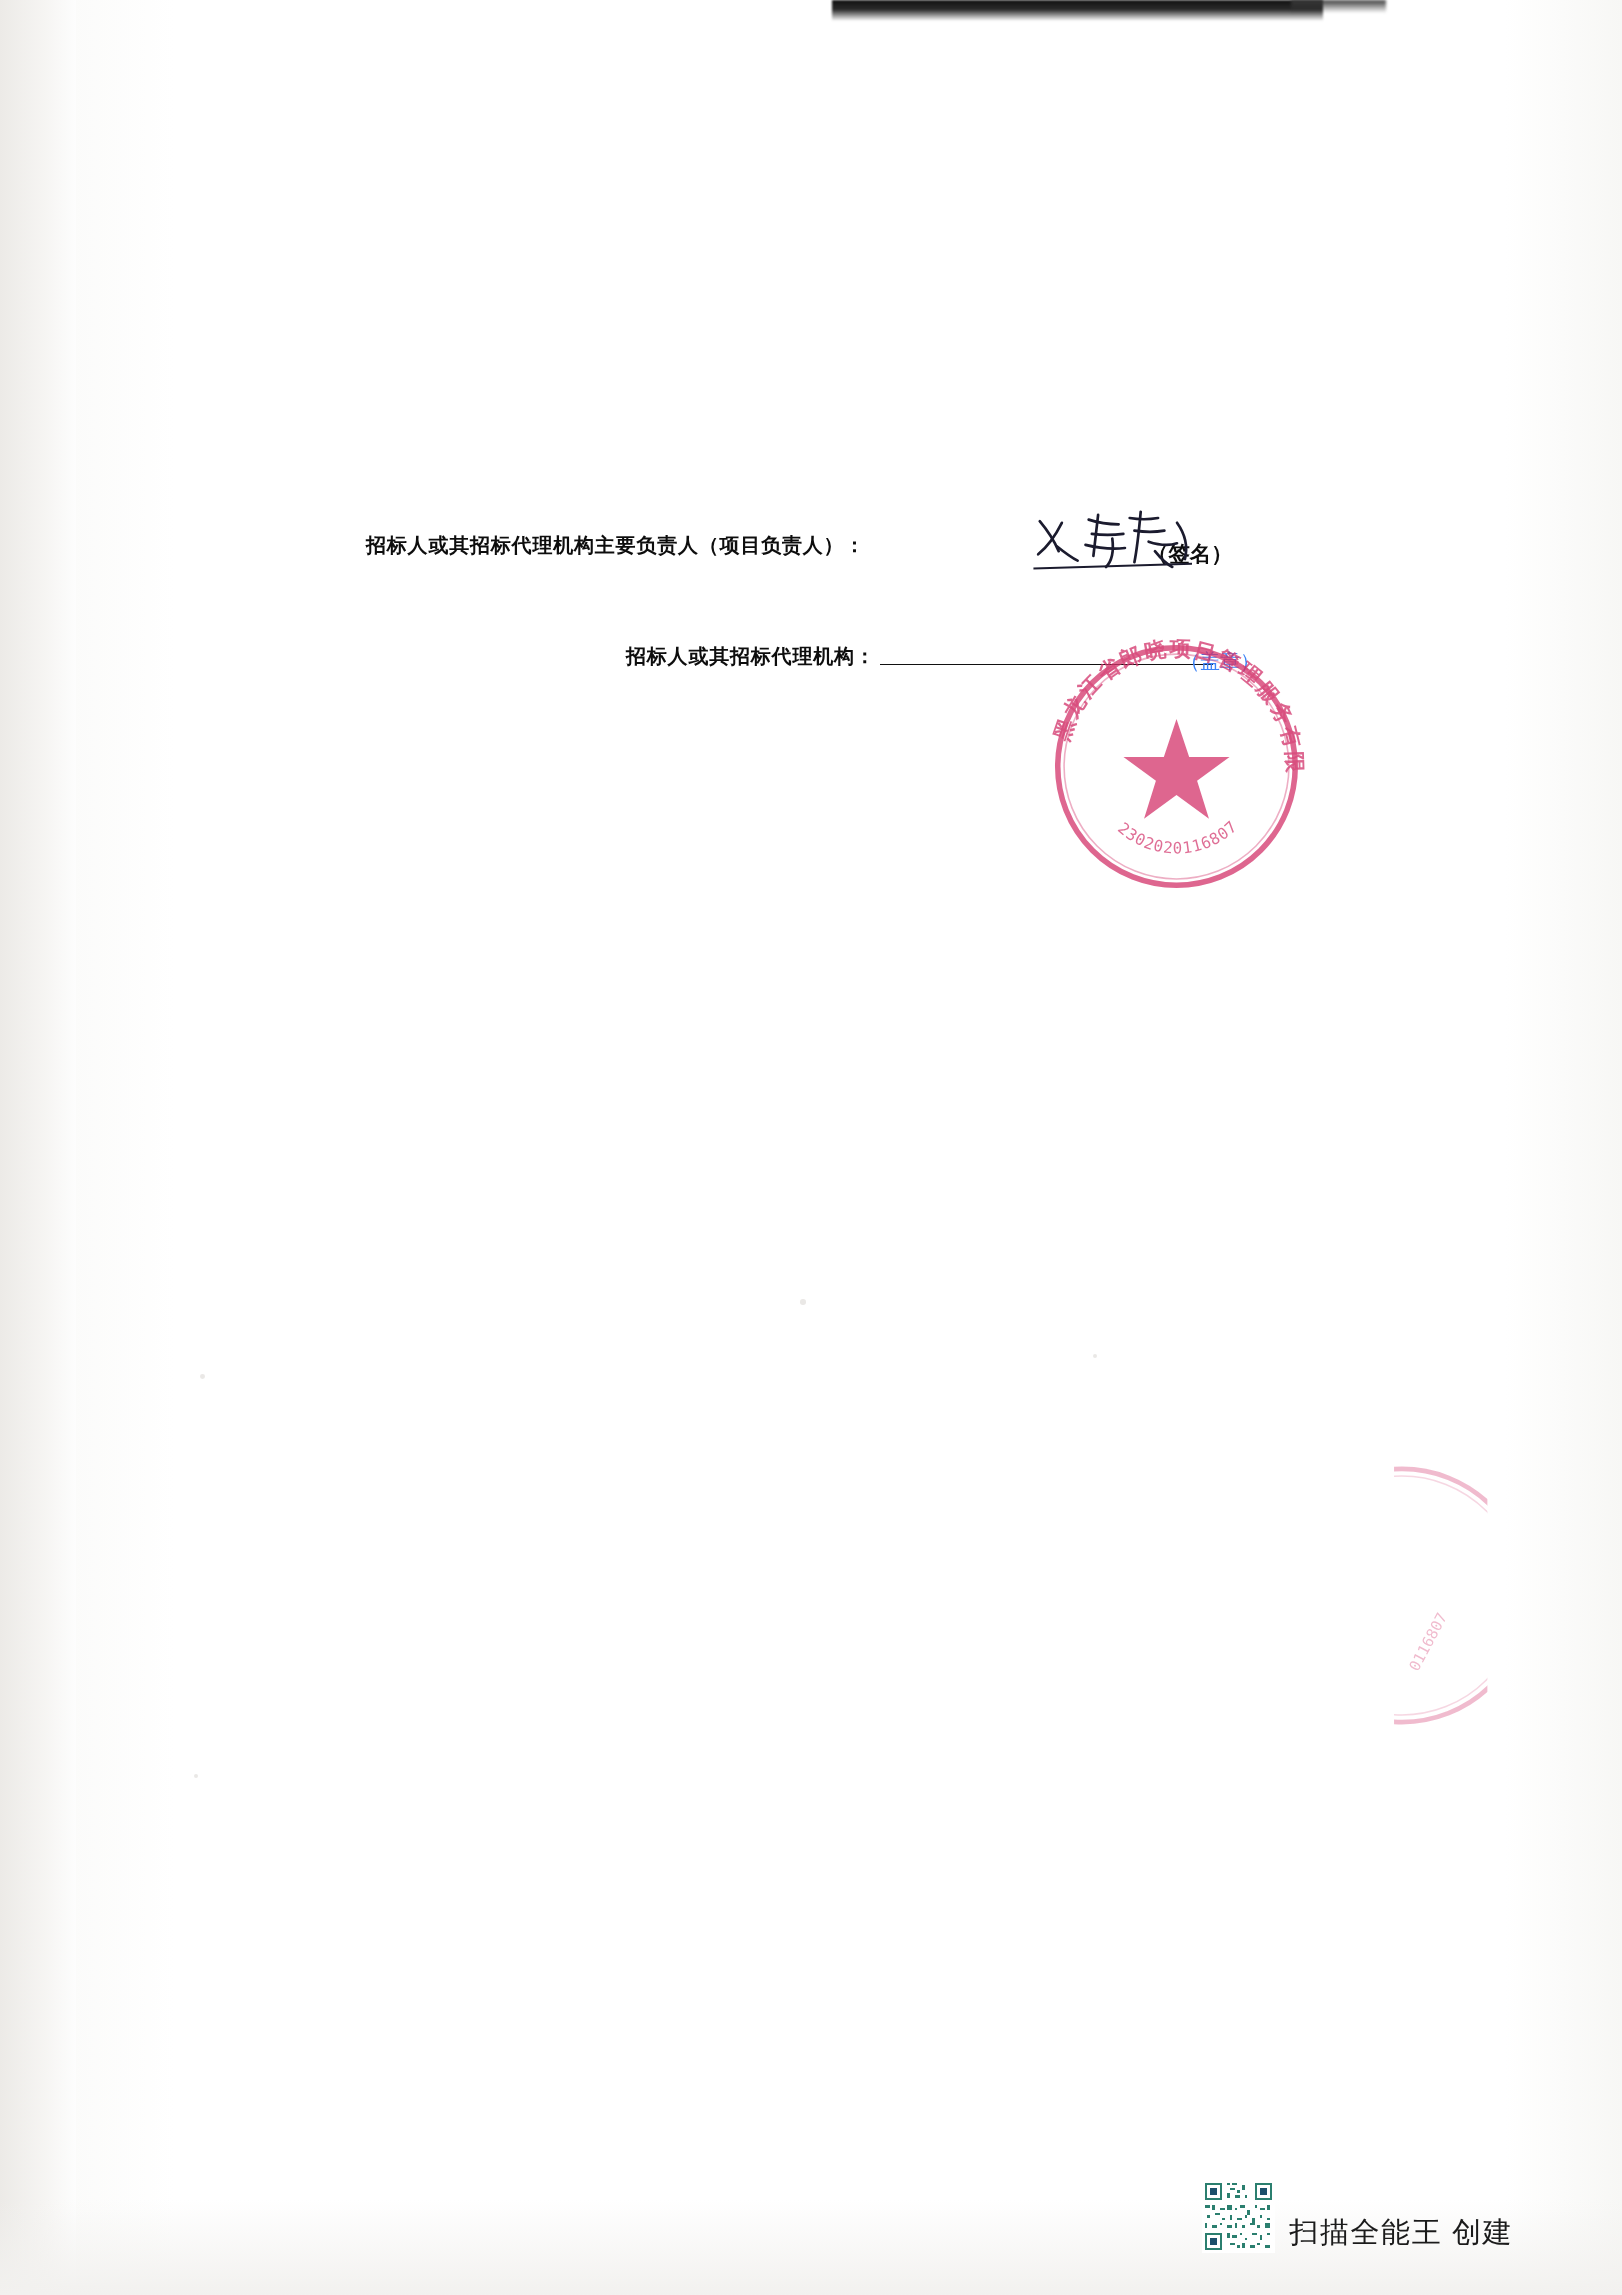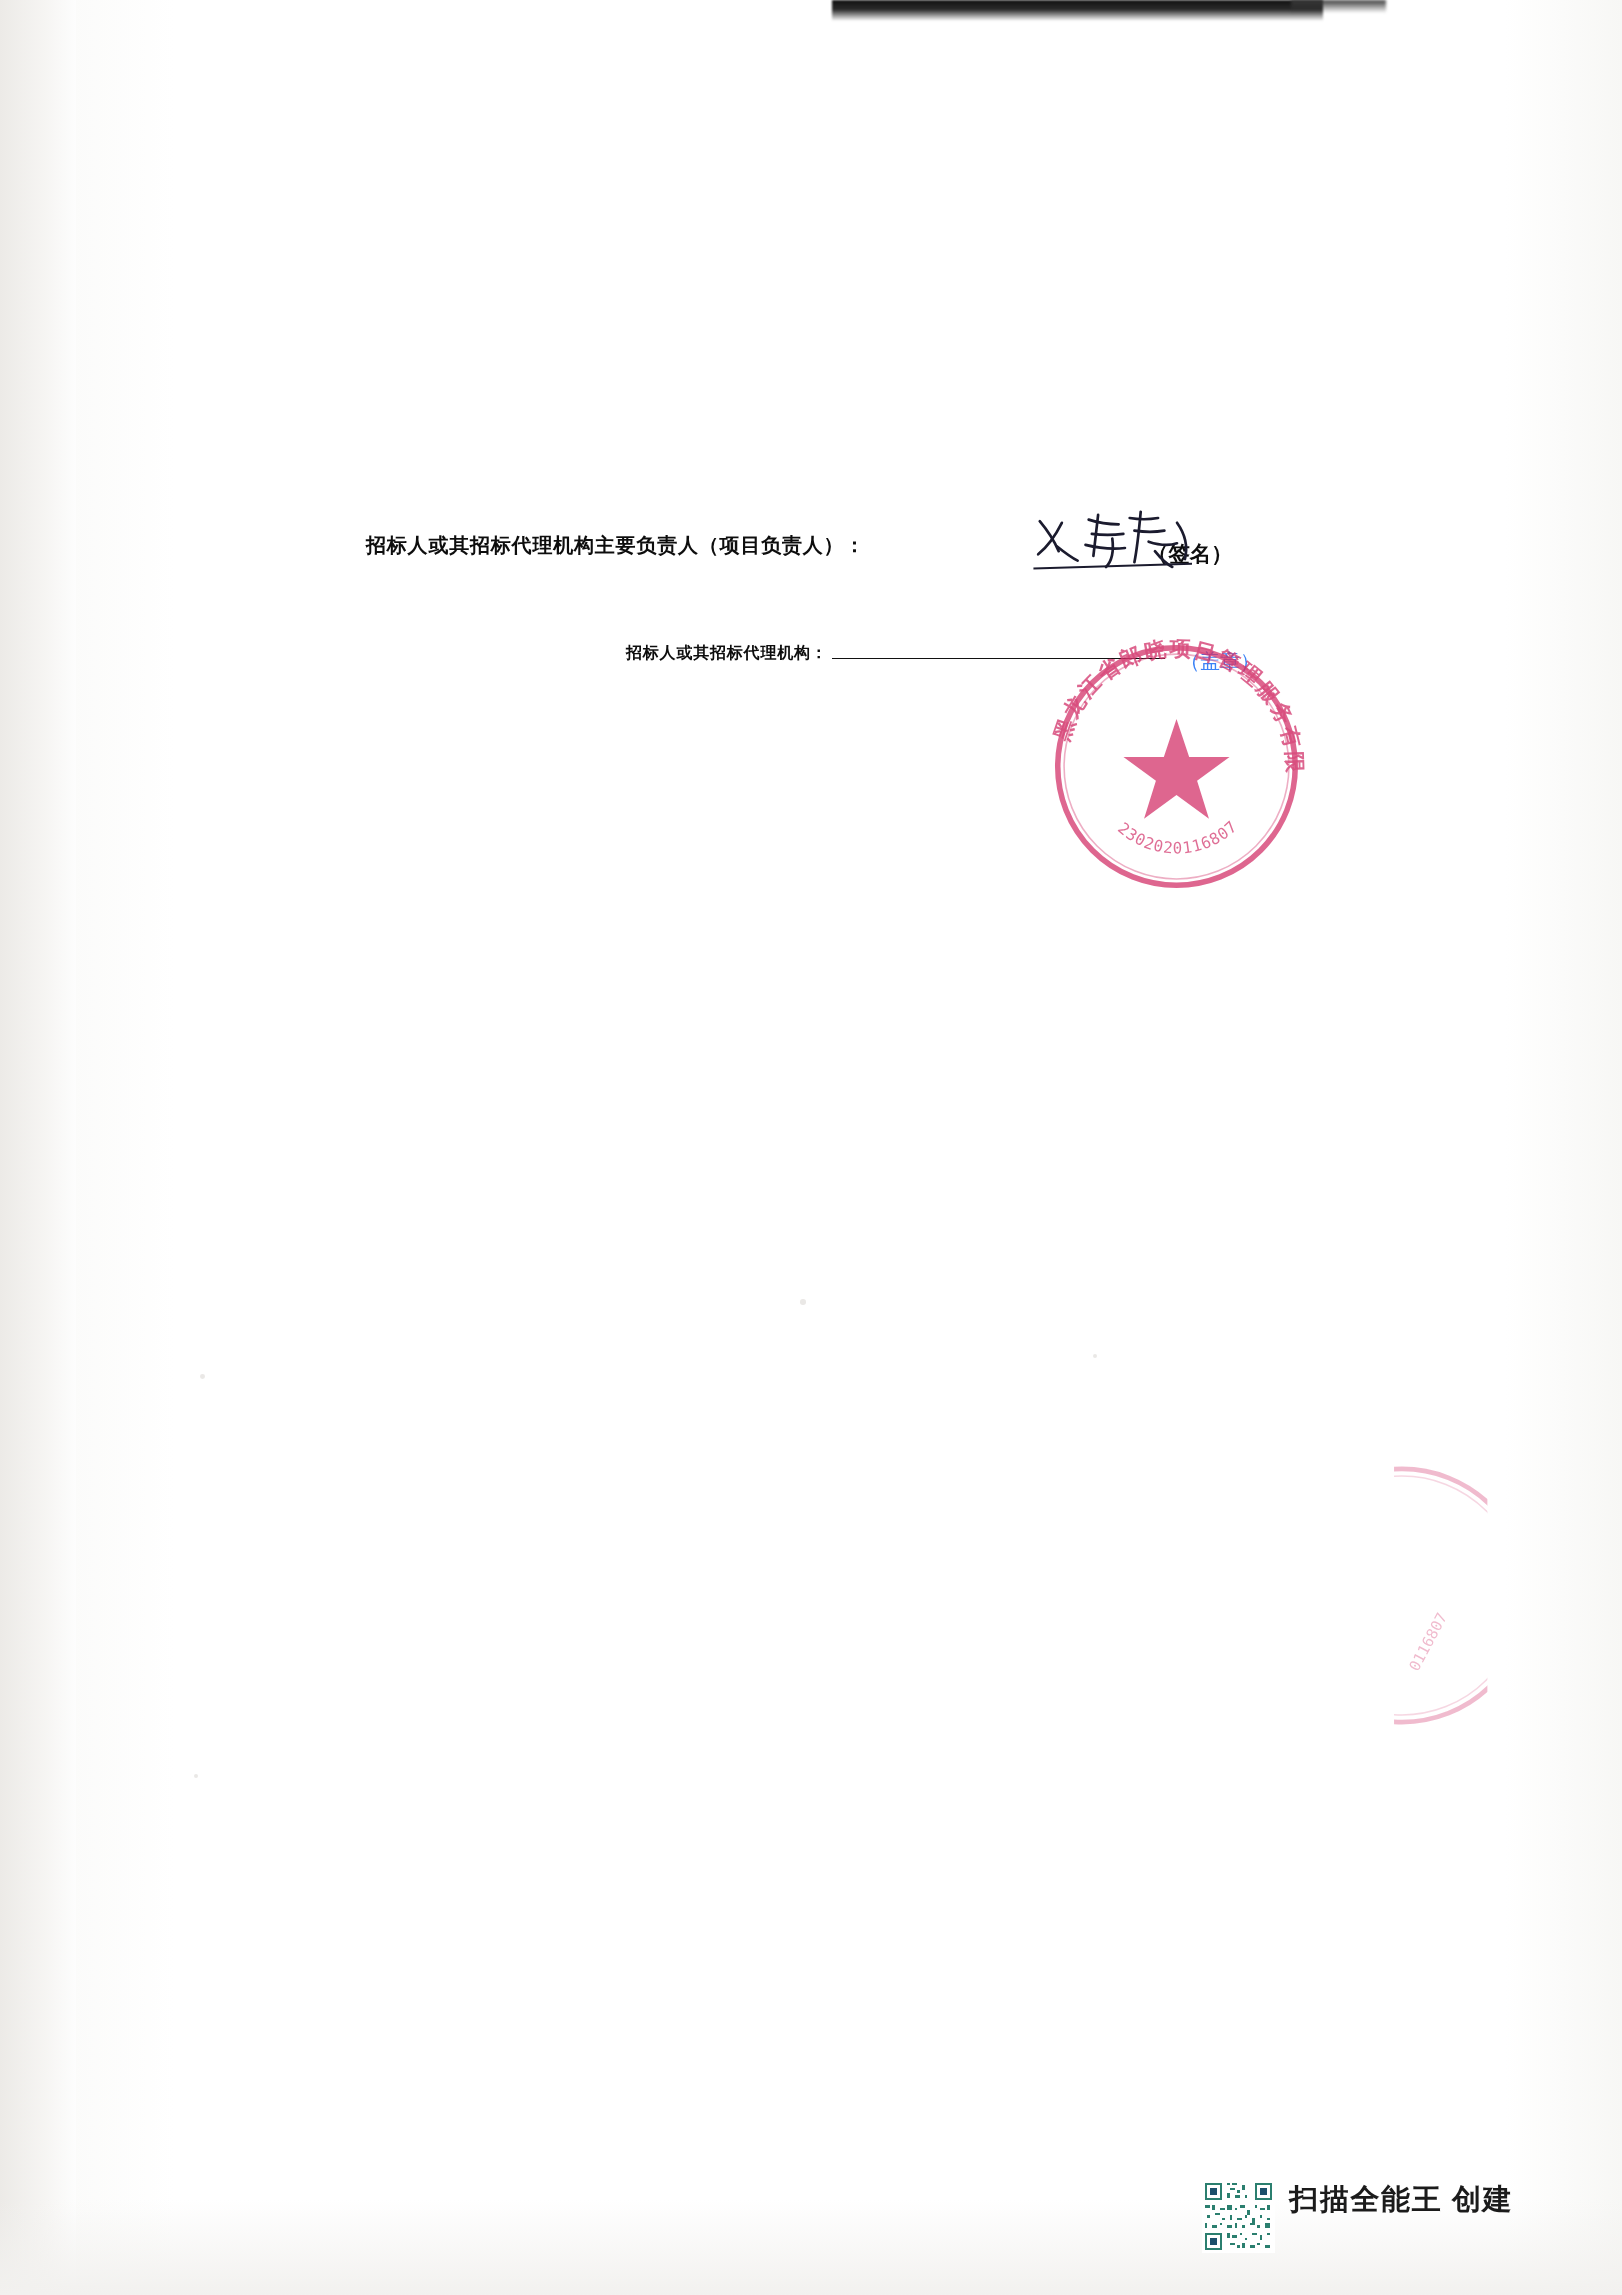--- a/index.html
+++ b/index.html
@@ -101,21 +101,21 @@
     left: 1147px;
     top: 539px;
     font-size: 21.4px;
     font-weight: bold;
     color: #0d0d0d;
   }
   .sign-line-2 {
     position: absolute;
     left: 626px;
     top: 643px;
-    font-size: 16px;
+    font-size: 20px;
     font-weight: bold;
     color: #0d0d0d;
     letter-spacing: 0.8px;
     white-space: nowrap;
   }
   .blank-underline {
     display: inline-block;
     width: 333px;
     border-bottom: 1.6px solid #111;
     height: 0.8px;
@@ -158,23 +158,22 @@
     opacity: 0.55;
     overflow: hidden;
   }
 
   
   .footer-mark {
     position: absolute;
     left: 1202px;
     top: 2180px;
     display: flex;
-    align-items: flex-start;
+    align-items: flex-end;
     gap: 14.3px;
-    font-weight: bold;
   }
   .qr {
     width: 73px;
     height: 73px;
     background: #ffffff;
   }
   .footer-text {
     font-family: "Liberation Sans", sans-serif;
     font-size: 29px;
     color: #1b1b1b;

